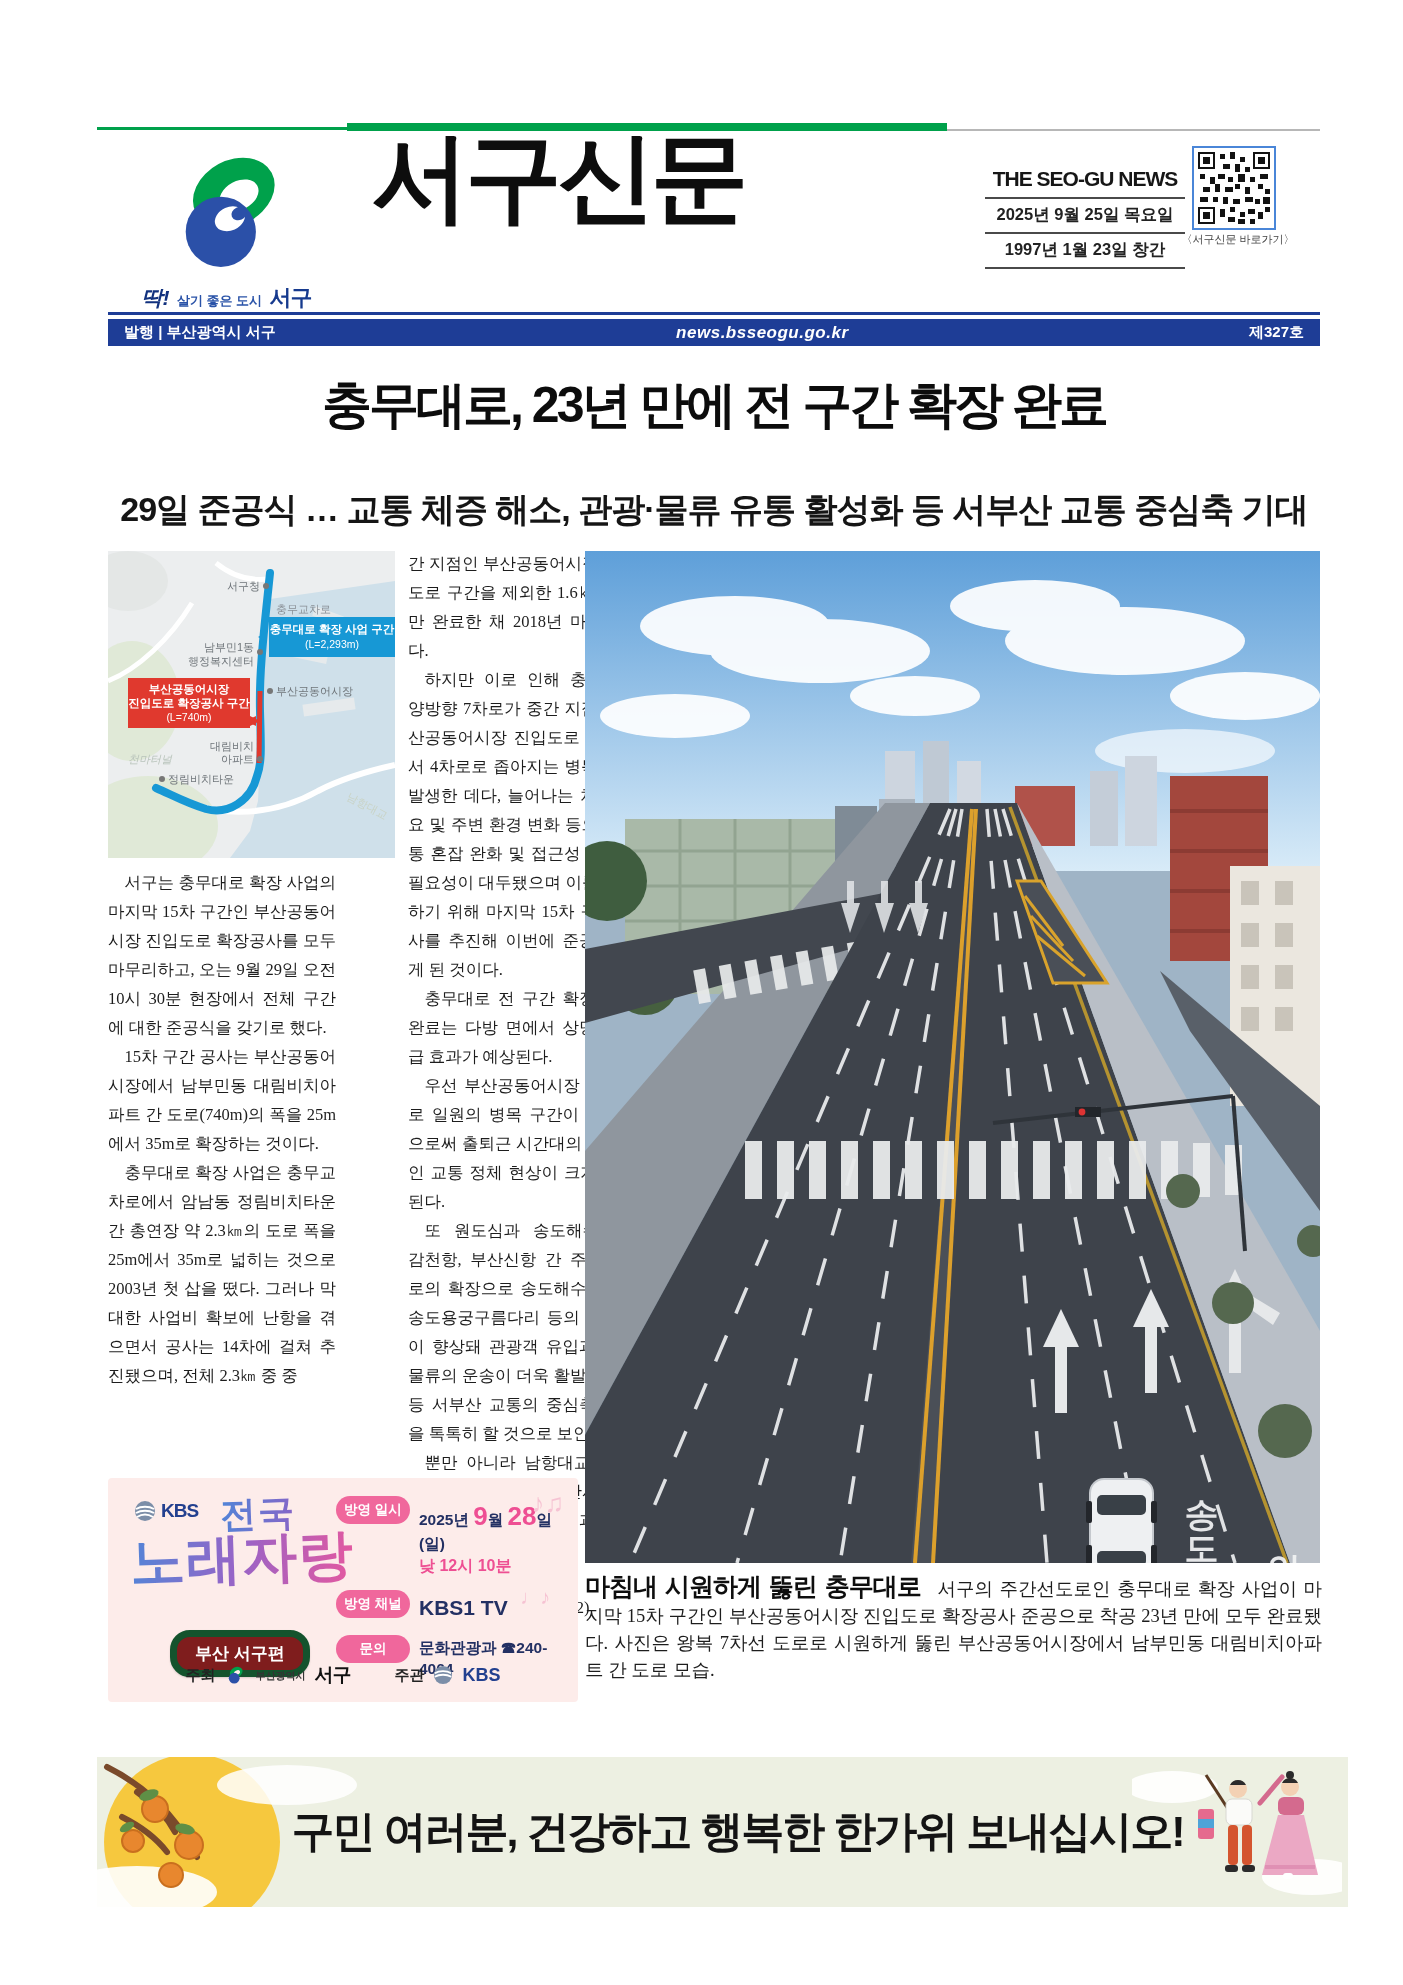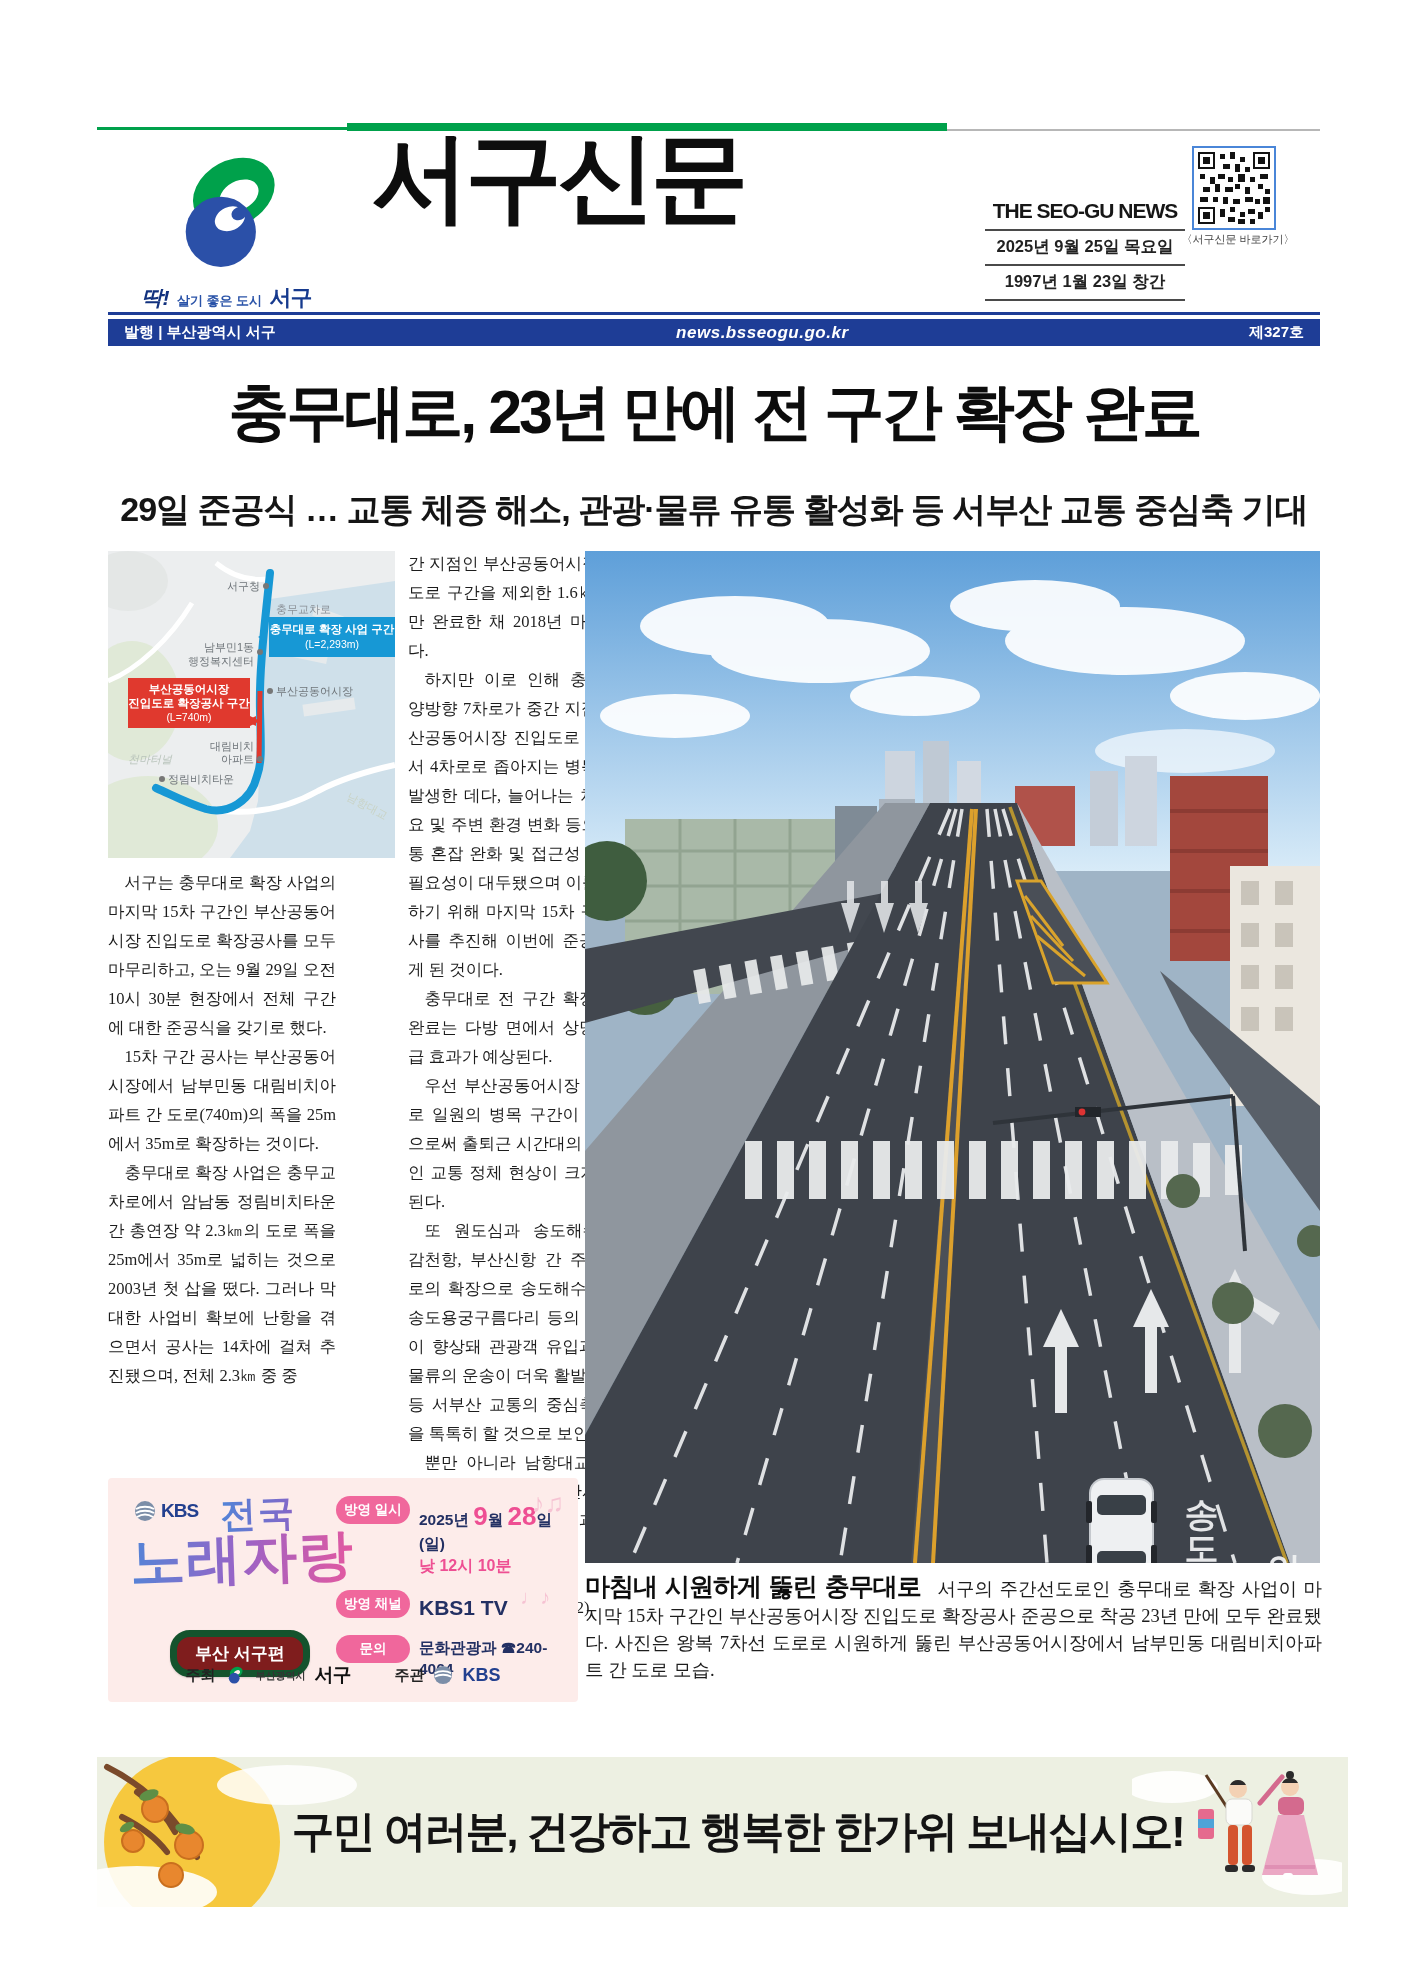--- a/index.html
+++ b/index.html
@@ -15,38 +15,38 @@
   .logo-block{left:118px;top:146px;width:215px;height:170px;}
   .logo-swirl{display:block;margin:0 auto;}
   .slogan{left:104px;top:283px;width:245px;text-align:center;white-space:nowrap;}
   .slogan .ddak{font-weight:900;font-style:italic;font-size:21px;color:#11317e;}
   .slogan .mid{font-weight:700;font-size:13px;color:#2a53a8;margin:0 3px;}
   .slogan .sg{font-weight:900;font-size:22px;color:#163a8e;letter-spacing:-1px;}
 
   .paper-title{left:330px;top:128px;width:455px;margin:0;text-align:center;
      font-size:98px;font-weight:900;letter-spacing:-5px;color:#0d0d0d;line-height:1.0;}
 
-  .issue-info{left:985px;top:194px;width:200px;font-weight:700;}
+  .issue-info{left:985px;top:162px;width:200px;font-weight:700;}
   .issue-info .row{border-bottom:2px solid #4a4a4a;text-align:center;padding:5px 0 6px;}
   .issue-info .row.en{font-size:21px;letter-spacing:-1px;color:#161616;}
   .issue-info .row.kr{font-size:16.5px;color:#222;}
 
   .qr-box{left:1192px;top:146px;width:84px;height:84px;border:2px solid #4a86d8;
           background:#fff;padding:4px;box-sizing:border-box;}
   .qr-caption{left:1178px;top:232px;width:120px;text-align:center;font-size:11px;color:#444;}
 
   .blue-hairline{left:108px;top:312px;width:1212px;height:3px;background:#1e3d96;}
   .blue-bar{left:108px;top:319px;width:1212px;height:27px;background:#1e3d96;color:#fff;
      display:flex;align-items:center;justify-content:space-between;box-sizing:border-box;
      padding:0 16px;font-size:15px;font-weight:700;}
   .blue-bar .site{font-style:italic;font-size:17px;letter-spacing:.5px;}
 
   
   .headline{left:100px;top:372px;width:1228px;margin:0;text-align:center;
-     font-size:61px;font-weight:900;letter-spacing:-3px;color:#0c0c0c;}
+     font-size:50px;font-weight:900;letter-spacing:-3px;color:#0c0c0c;}
   .subhead{left:100px;top:487px;width:1228px;margin:0;text-align:center;
      font-size:34px;font-weight:600;letter-spacing:-1px;color:#151515;}
 
   
   .newsbody{font-family:"Liberation Serif","DejaVu Serif",serif;font-size:16.5px;
      line-height:29px;text-align:justify;color:#1d1d1d;}
   .newsbody p{margin:0;text-indent:1em;}
   .newsbody p.noindent{text-indent:0;}
   .col-left-text{left:108px;top:868px;width:228px;}
   .col-mid-text{left:408px;top:549px;width:228px;}

